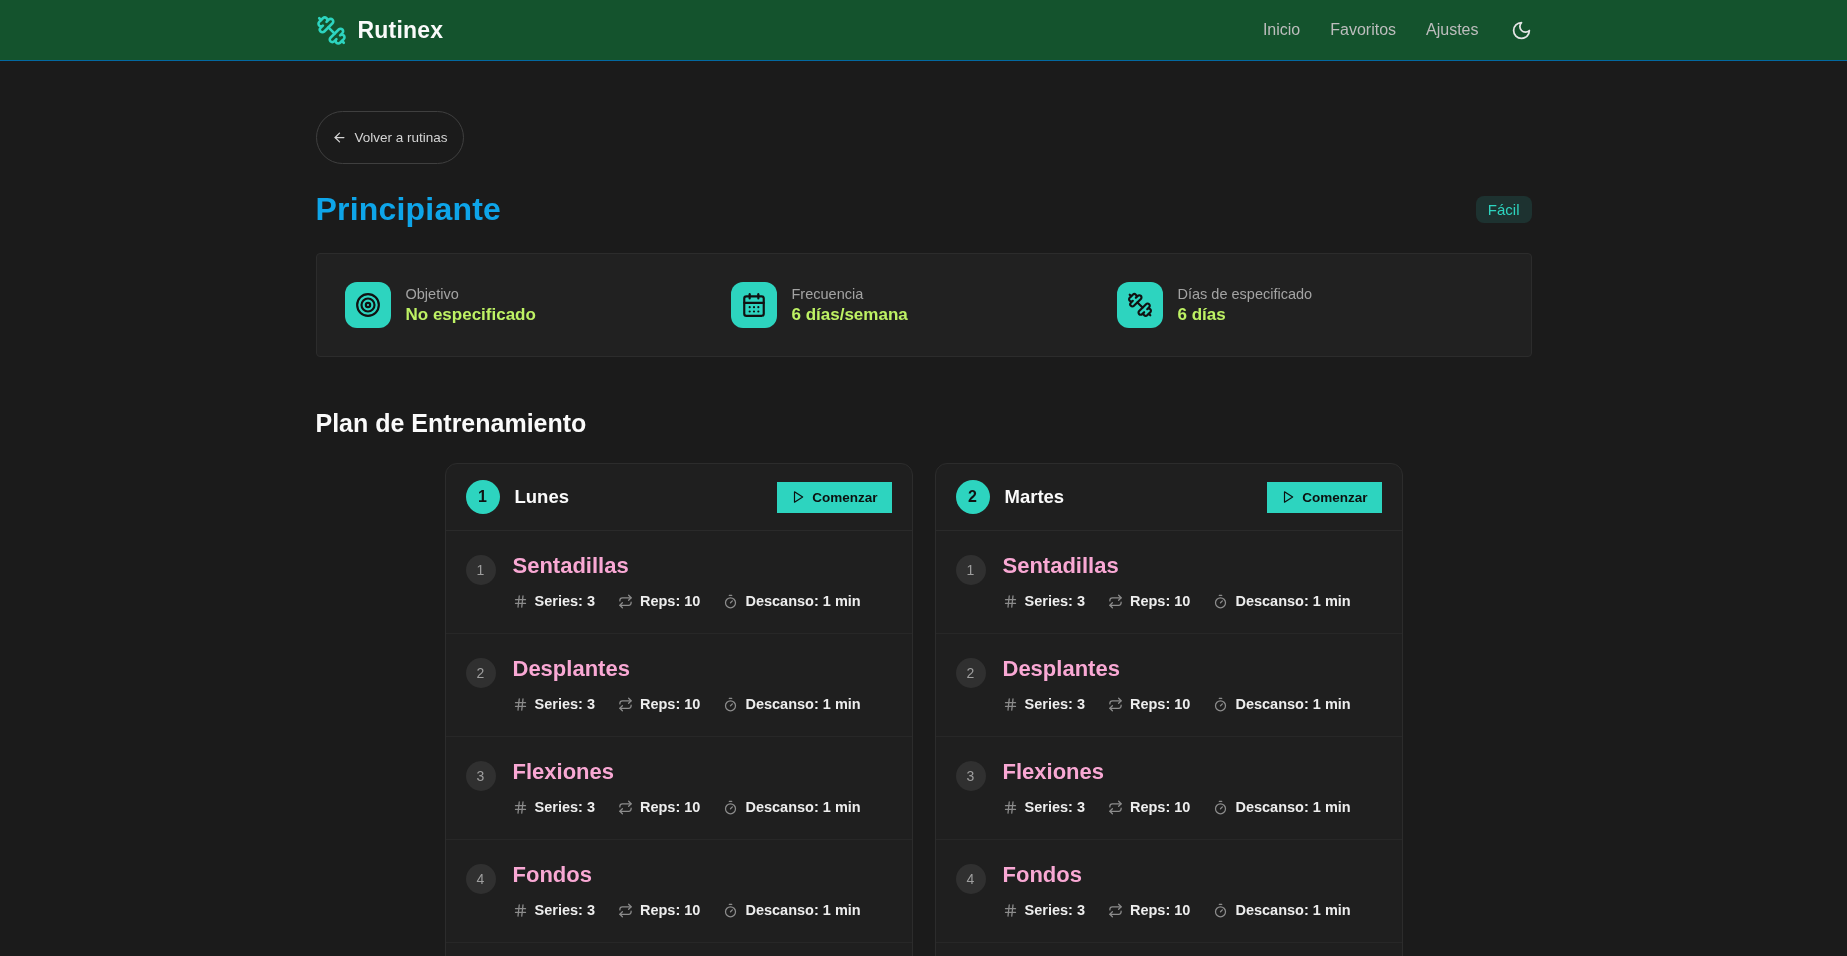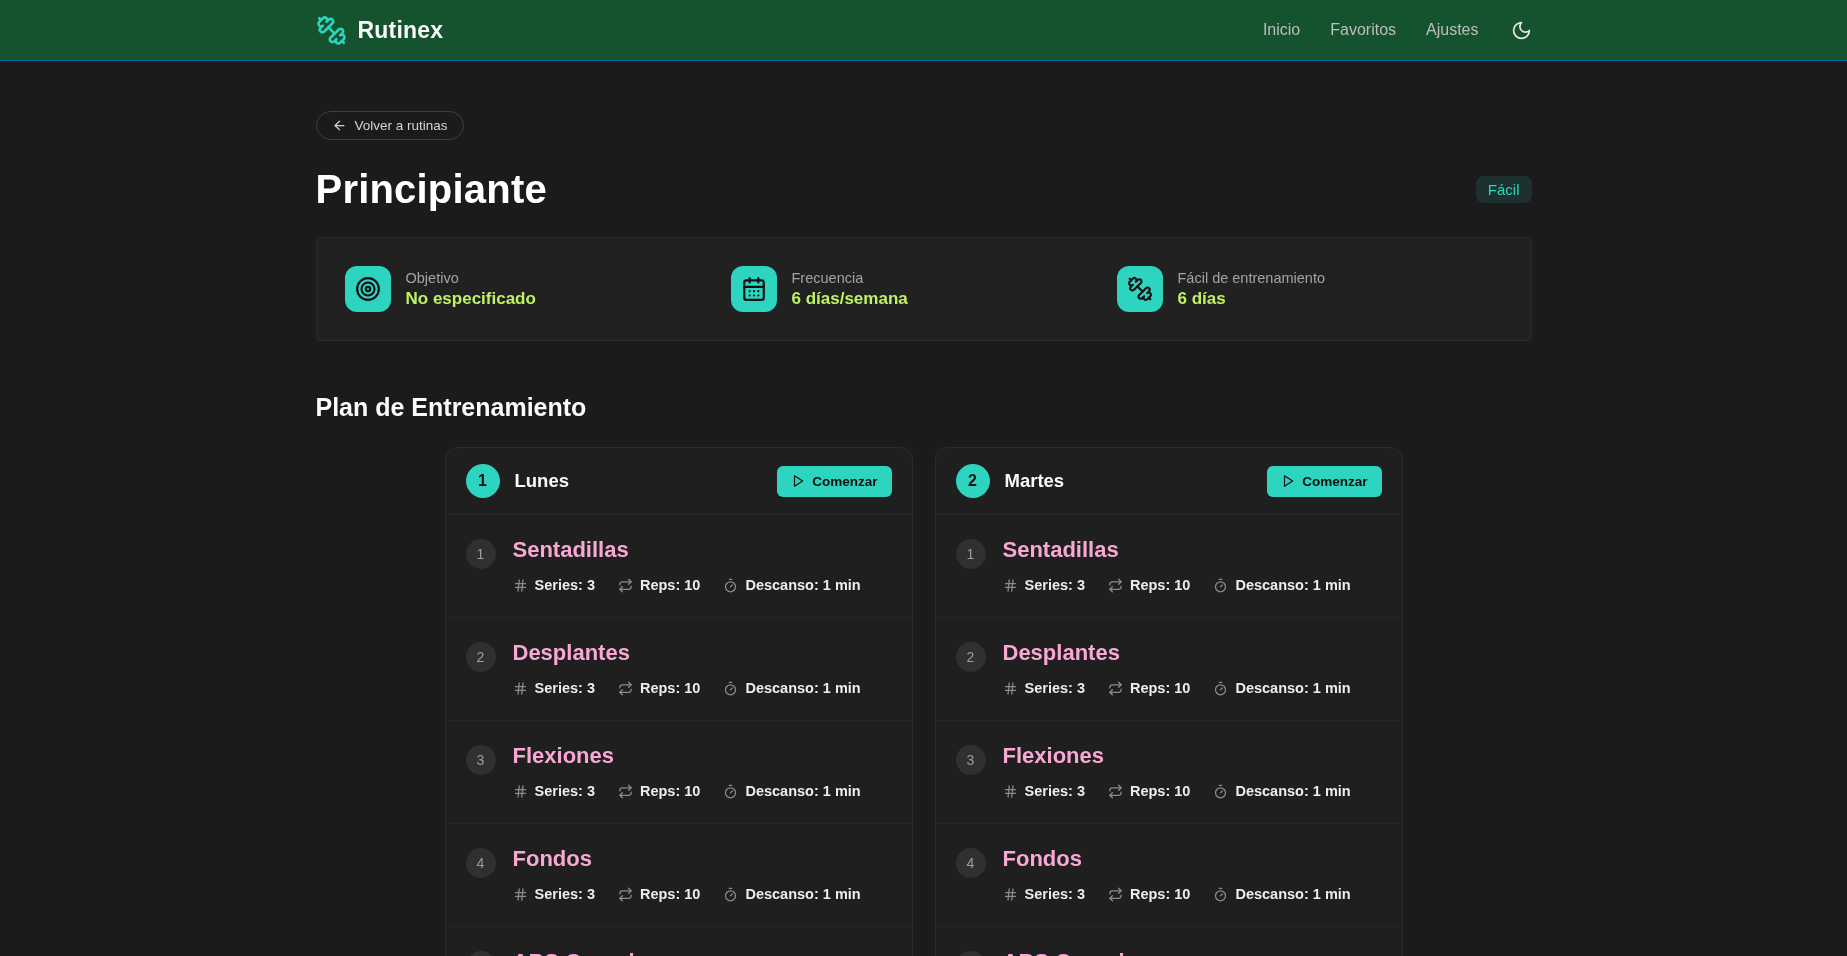--- a/index.html
+++ b/index.html
@@ -29,32 +29,32 @@
   .theme-toggle { background: none; border: none; cursor: pointer; display: flex; align-items: center; margin-left: 2px; }
   .theme-toggle svg { width: 21px; height: 21px; stroke: #e5e5e5; }
 
   
   .back-btn {
     margin-top: 50px;
     display: inline-flex; align-items: center; gap: 8px;
     background: transparent;
     border: 1px solid #3f3f3f;
     border-radius: 999px;
-    padding: 6px 15px;
+    padding: 18px 15px;
     color: #d4d4d4; font-size: 13.5px;
     font-family: inherit;
     cursor: pointer;
   }
   .back-btn svg { width: 15px; height: 15px; stroke: #d4d4d4; }
 
   .title-row {
     margin-top: 27px;
     display: flex; align-items: center; justify-content: space-between;
   }
-  .page-title { font-size: 40px; font-weight: 700; color: #ffffff; letter-spacing: 0.2px; }
+  .page-title { font-size: 32px; font-weight: 700; color: #0ea5e9; letter-spacing: 0.2px; }
   .difficulty-badge {
     background: rgba(45, 212, 191, 0.13);
     color: #2dd4bf;
     font-size: 15px; font-weight: 500;
     padding: 5px 12px;
     border-radius: 8px;
   }
 
   
   .summary-card {
@@ -100,21 +100,21 @@
     background: #2dd4bf; color: #101413;
     font-size: 16px; font-weight: 700;
     display: flex; align-items: center; justify-content: center;
     flex: none;
   }
   .day-name { margin-left: 15px; font-size: 18.5px; font-weight: 700; color: #fafafa; }
   .start-btn {
     margin-left: auto;
     display: inline-flex; align-items: center; gap: 7px;
     background: #2dd4bf; color: #0c1110;
-    border: none; border-radius: 6px;
+    border: none; border-radius: 0;
     padding: 8px 14px;
     font-size: 13.5px; font-weight: 700;
     font-family: inherit;
     cursor: pointer;
   }
   .start-btn svg { width: 14px; height: 14px; stroke: #0c1110; fill: none; }
 
   .exercise-item {
     display: flex; align-items: flex-start;
     padding: 22px 20px 24px;
@@ -227,21 +227,21 @@
       <div class="summary-tile">
         <svg viewBox="0 0 24 24" fill="none" stroke-width="2" stroke-linecap="round" stroke-linejoin="round">
           <path d="M14.4 14.4 9.6 9.6"></path>
           <path d="M18.657 21.485a2 2 0 1 1-2.829-2.828l-1.767 1.768a2 2 0 1 1-2.829-2.829l6.364-6.364a2 2 0 1 1 2.829 2.829l-1.768 1.767a2 2 0 1 1 2.828 2.829z"></path>
           <path d="m21.5 21.5-1.4-1.4"></path>
           <path d="M3.9 3.9 2.5 2.5"></path>
           <path d="M6.404 12.768a2 2 0 1 1-2.829-2.829l1.768-1.767a2 2 0 1 1-2.828-2.829l2.828-2.828a2 2 0 1 1 2.829 2.828l1.767-1.768a2 2 0 1 1 2.829 2.829z"></path>
         </svg>
       </div>
       <div>
-        <div class="summary-label">Fácil de entrenamiento</div>
+        <div class="summary-label">Días de especificado</div>
         <div class="summary-value">6 días</div>
       </div>
     </div>
 
   </section>
 
   <h2 class="plan-title">Plan de Entrenamiento</h2>
 
   <div class="days-grid">
   <section class="day-card">

